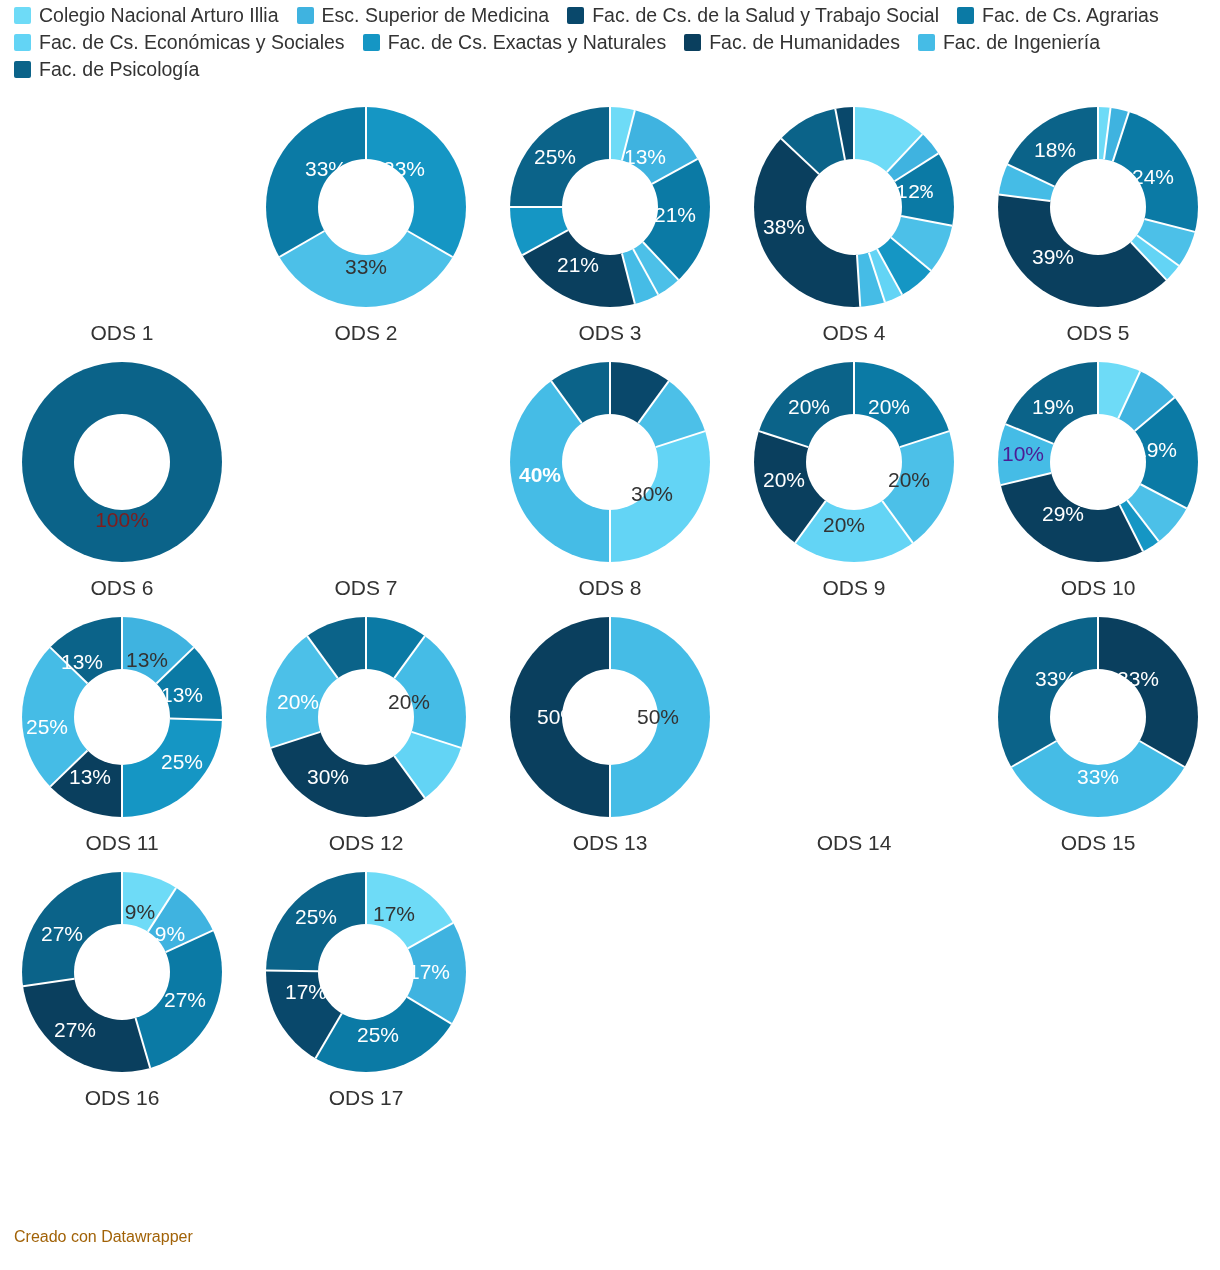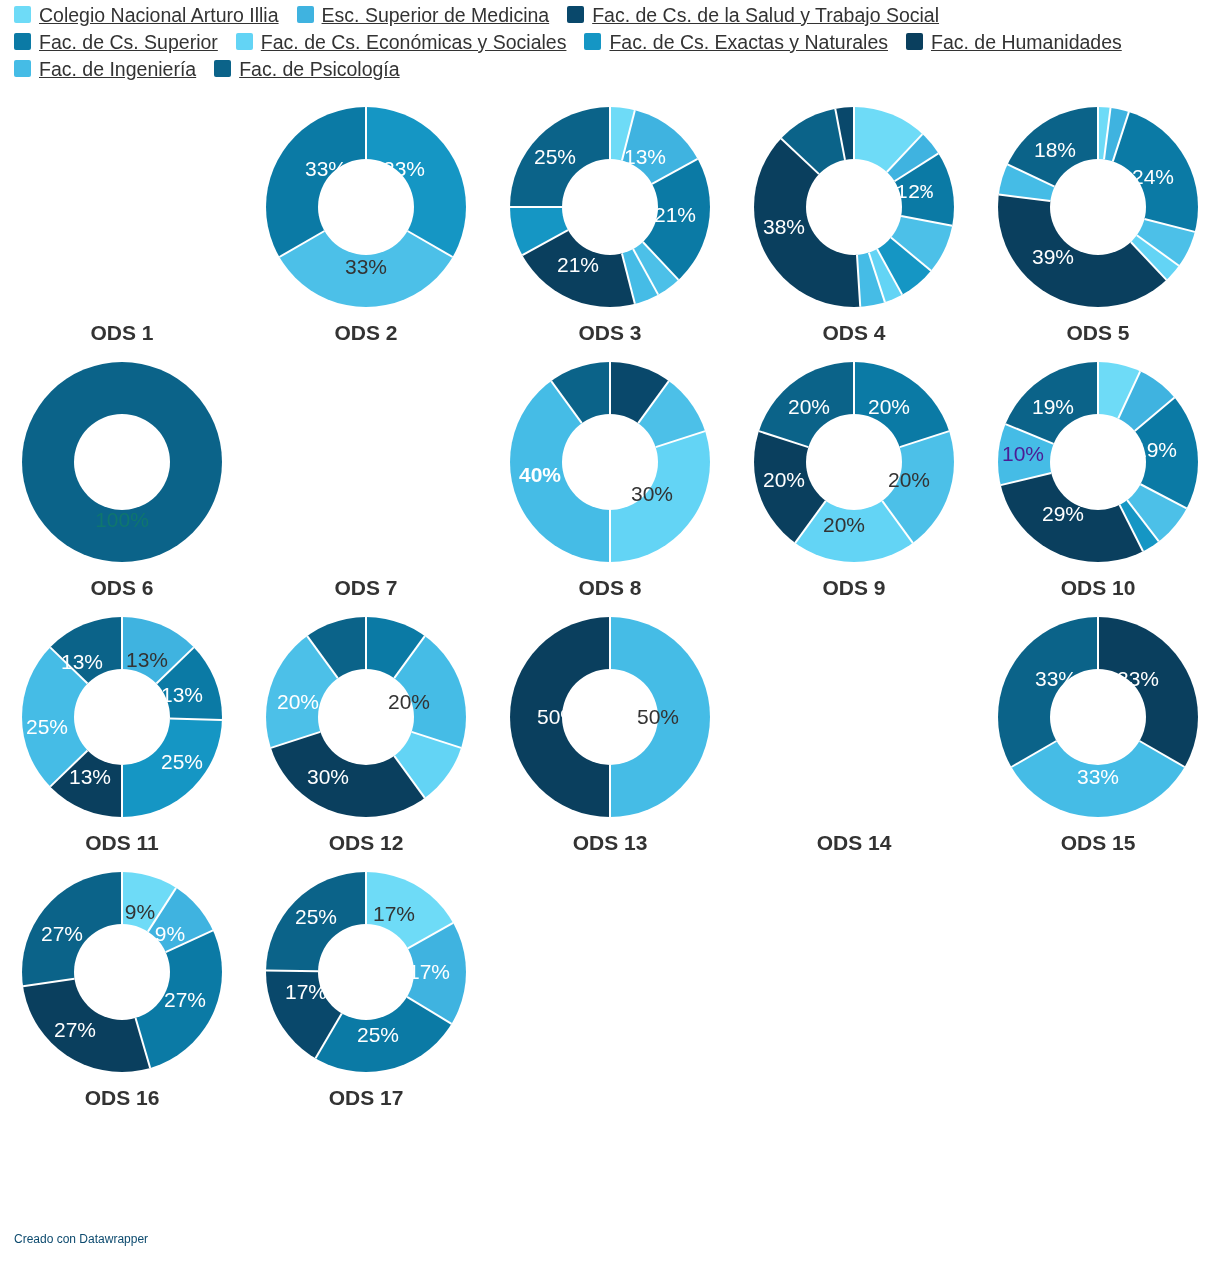--- a/index.html
+++ b/index.html
@@ -8,24 +8,23 @@
     font-family:"Liberation Sans","DejaVu Sans",sans-serif;
     color:#333333;overflow:hidden;position:relative;
   }
   
   .legend{
     padding:6px 14px 0 14px;
     display:flex;flex-wrap:wrap;align-items:center;
     width:1192px;box-sizing:border-box;
   }
   .legend-item{
-    display:flex;
+    display:flex;align-items:center;
     margin:0 18px 8px 0;
     white-space:nowrap;
-    text-decoration:underline;
   }
   .legend-swatch{
     width:17px;height:17px;border-radius:2px;margin-right:8px;flex:none;
   }
   .legend-label{
     font-size:19.5px;color:#333333;line-height:19px;
   }
   
   .grid{
     margin-top:20px;
@@ -49,48 +48,48 @@
     margin:-48px 0 0 -48px;background:#ffffff;border-radius:50%;
   }
   .slice-label{
     position:absolute;
     font-size:21px;font-weight:400;
     transform:translate(-50%,-50%);
     white-space:nowrap;pointer-events:none;
   }
   .cell-title{
     margin-top:14px;
-    font-size:21px;color:#333333;text-align:center;font-weight:bold;
+    font-size:21px;color:#333333;text-align:center;
   }
   .empty-donut{width:200px;height:200px;}
   
   .footer{
     position:absolute;left:14px;bottom:24px;
-    font-size:12px;color:#0c4a6e;
+    font-size:16px;color:#a16207;
   }
 </style>
 </head>
 <body>
 
 <div class="legend" id="legend">
     <div class="legend-item">
       <span class="legend-swatch" style="background: rgb(110, 219, 247);"></span>
       <span class="legend-label">Colegio Nacional Arturo Illia</span>
     </div>
     <div class="legend-item">
       <span class="legend-swatch" style="background: rgb(63, 179, 224);"></span>
       <span class="legend-label">Esc. Superior de Medicina</span>
     </div>
     <div class="legend-item">
       <span class="legend-swatch" style="background: rgb(9, 72, 107);"></span>
       <span class="legend-label">Fac. de Cs. de la Salud y Trabajo Social</span>
     </div>
     <div class="legend-item">
       <span class="legend-swatch" style="background: rgb(11, 122, 165);"></span>
-      <span class="legend-label">Fac. de Cs. Superior</span>
+      <span class="legend-label">Fac. de Cs. Agrarias</span>
     </div>
     <div class="legend-item">
       <span class="legend-swatch" style="background: rgb(99, 212, 245);"></span>
       <span class="legend-label">Fac. de Cs. Económicas y Sociales</span>
     </div>
     <div class="legend-item">
       <span class="legend-swatch" style="background: rgb(21, 150, 196);"></span>
       <span class="legend-label">Fac. de Cs. Exactas y Naturales</span>
     </div>
     <div class="legend-item">
@@ -190,21 +189,21 @@
         <span class="slice-label" style="left: 155px; top: 70px; color: rgb(255, 255, 255);">24%</span>
         <span class="slice-label" style="left: 55px; top: 150px; color: rgb(255, 255, 255);">39%</span>
         <span class="slice-label" style="left: 57px; top: 43px; color: rgb(255, 255, 255);">18%</span>
       </div>
       <div class="cell-title">ODS 5</div>
     </div>
     <div class="cell">
       <div class="donut-wrap">
         <div class="donut" style="background: conic-gradient(rgb(11, 99, 137) 0deg, rgb(11, 99, 137) 360deg);"></div>
         <div class="donut-hole"></div>
-        <span class="slice-label" style="left: 100px; top: 158px; color: #0f766e;">100%</span>
+        <span class="slice-label" style="left: 100px; top: 158px; color: #7f1d1d;">100%</span>
       </div>
       <div class="cell-title">ODS 6</div>
     </div>
     <div class="cell">
       <div class="empty-donut"></div>
       <div class="cell-title">ODS 7</div>
     </div>
     <div class="cell">
       <div class="donut-wrap">
         <div class="donut" style="background: conic-gradient(rgb(9, 72, 107) 0deg, rgb(9, 72, 107) 36deg, rgb(76, 192, 232) 36deg, rgb(76, 192, 232) 72deg, rgb(99, 212, 245) 72deg, rgb(99, 212, 245) 180deg, rgb(69, 188, 230) 180deg, rgb(69, 188, 230) 324deg, rgb(11, 99, 137) 324deg, rgb(11, 99, 137) 360deg);">

